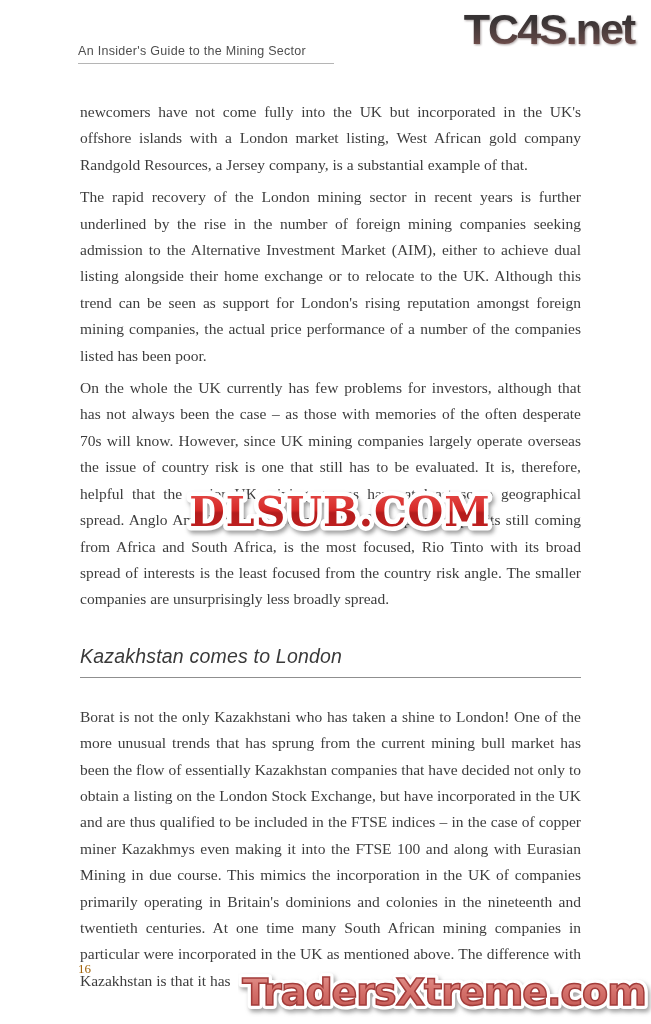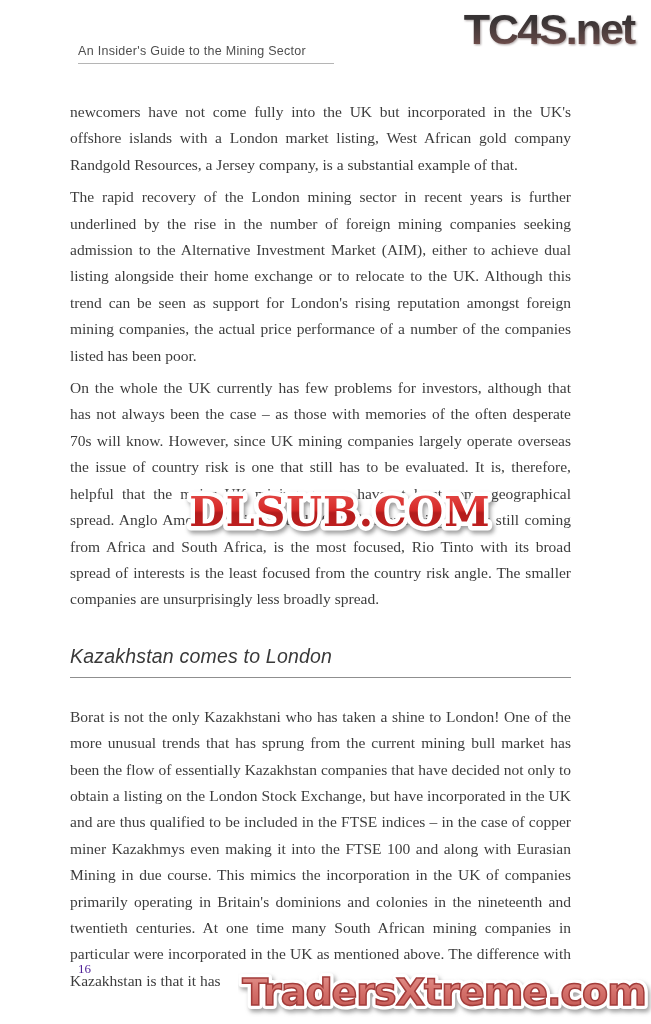--- a/index.html
+++ b/index.html
@@ -30,21 +30,21 @@
     height: 0;
     border-top: 1px solid #b5b5b5;
   }
   .tc4s-logo {
     position: absolute;
     left: 448px;
     top: 1px;
   }
   .content {
     position: absolute;
-    left: 70px;
+    left: 80px;
     top: 99px;
     width: 501px;
     color: #3d3d3d;
   }
   .content p {
     margin: 0 0 6px 0;
     font-size: 15.5px;
     line-height: 26.4px;
     text-align: justify;
   }
@@ -68,21 +68,21 @@
     position: absolute;
     left: 172px;
     top: 477px;
   }
   .page-number {
     position: absolute;
     left: 78px;
     top: 961px;
     font-family: "Liberation Serif", serif;
     font-size: 13px;
-    color: #4c1d95;
+    color: #a16207;
   }
   .tx-logo {
     position: absolute;
     left: 238px;
     top: 963px;
   }
 </style>
 </head>
 <body>
 

